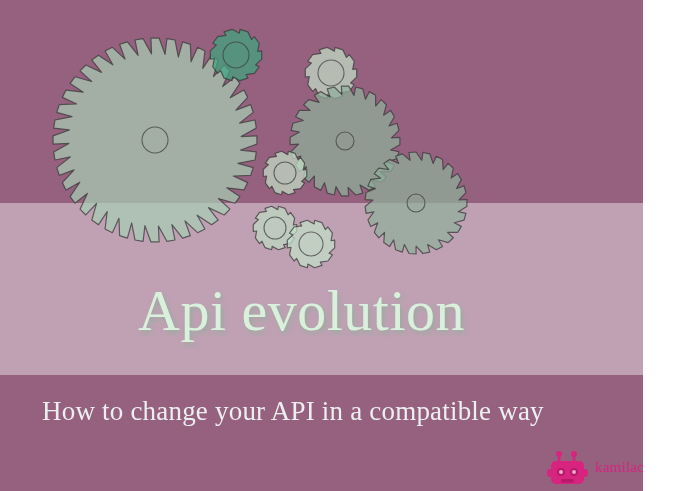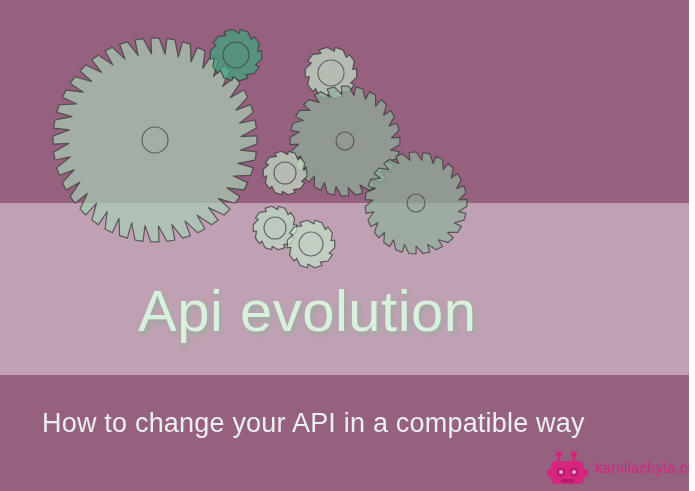--- a/index.html
+++ b/index.html
@@ -2,25 +2,26 @@
 <html><head>
 <meta charset="utf-8">
 <style>
   html, body {
     margin: 0;
     padding: 0;
     background: #ffffff;
   }
   #slide {
     position: relative;
-    width: 689px;
+    width: 621px;
     height: 491px;
     overflow: hidden;
-    font-family: Liberation Sans, sans-serif;
+    font-family: Liberation Serif, serif;
     background: #96607f;
+    padding-left: 22px;
   }
 
   
   .band {
     position: absolute;
     left: 0;
     width: 695px;
   }
   #band-top    { top: 0px;   height: 203px; background: #96607f; }
   #band-middle { top: 203px; height: 172px; background: #c0a1b4; }
@@ -44,21 +45,21 @@
     line-height: 58px;
     font-weight: 400;
     color: #d8f0dc;
     letter-spacing: 0.5px;
     text-shadow: 2px 3px 5px rgba(120,180,140,0.55);
     white-space: nowrap;
   }
   #subtitle {
     position: absolute;
     left: 42px;
-    top: 408px;
+    top: 396px;
     font-size: 27px;
     line-height: 30px;
     font-weight: 400;
     color: #eceff0;
     letter-spacing: 0.2px;
     white-space: nowrap;
   }
 
   
   #footer-logo {

